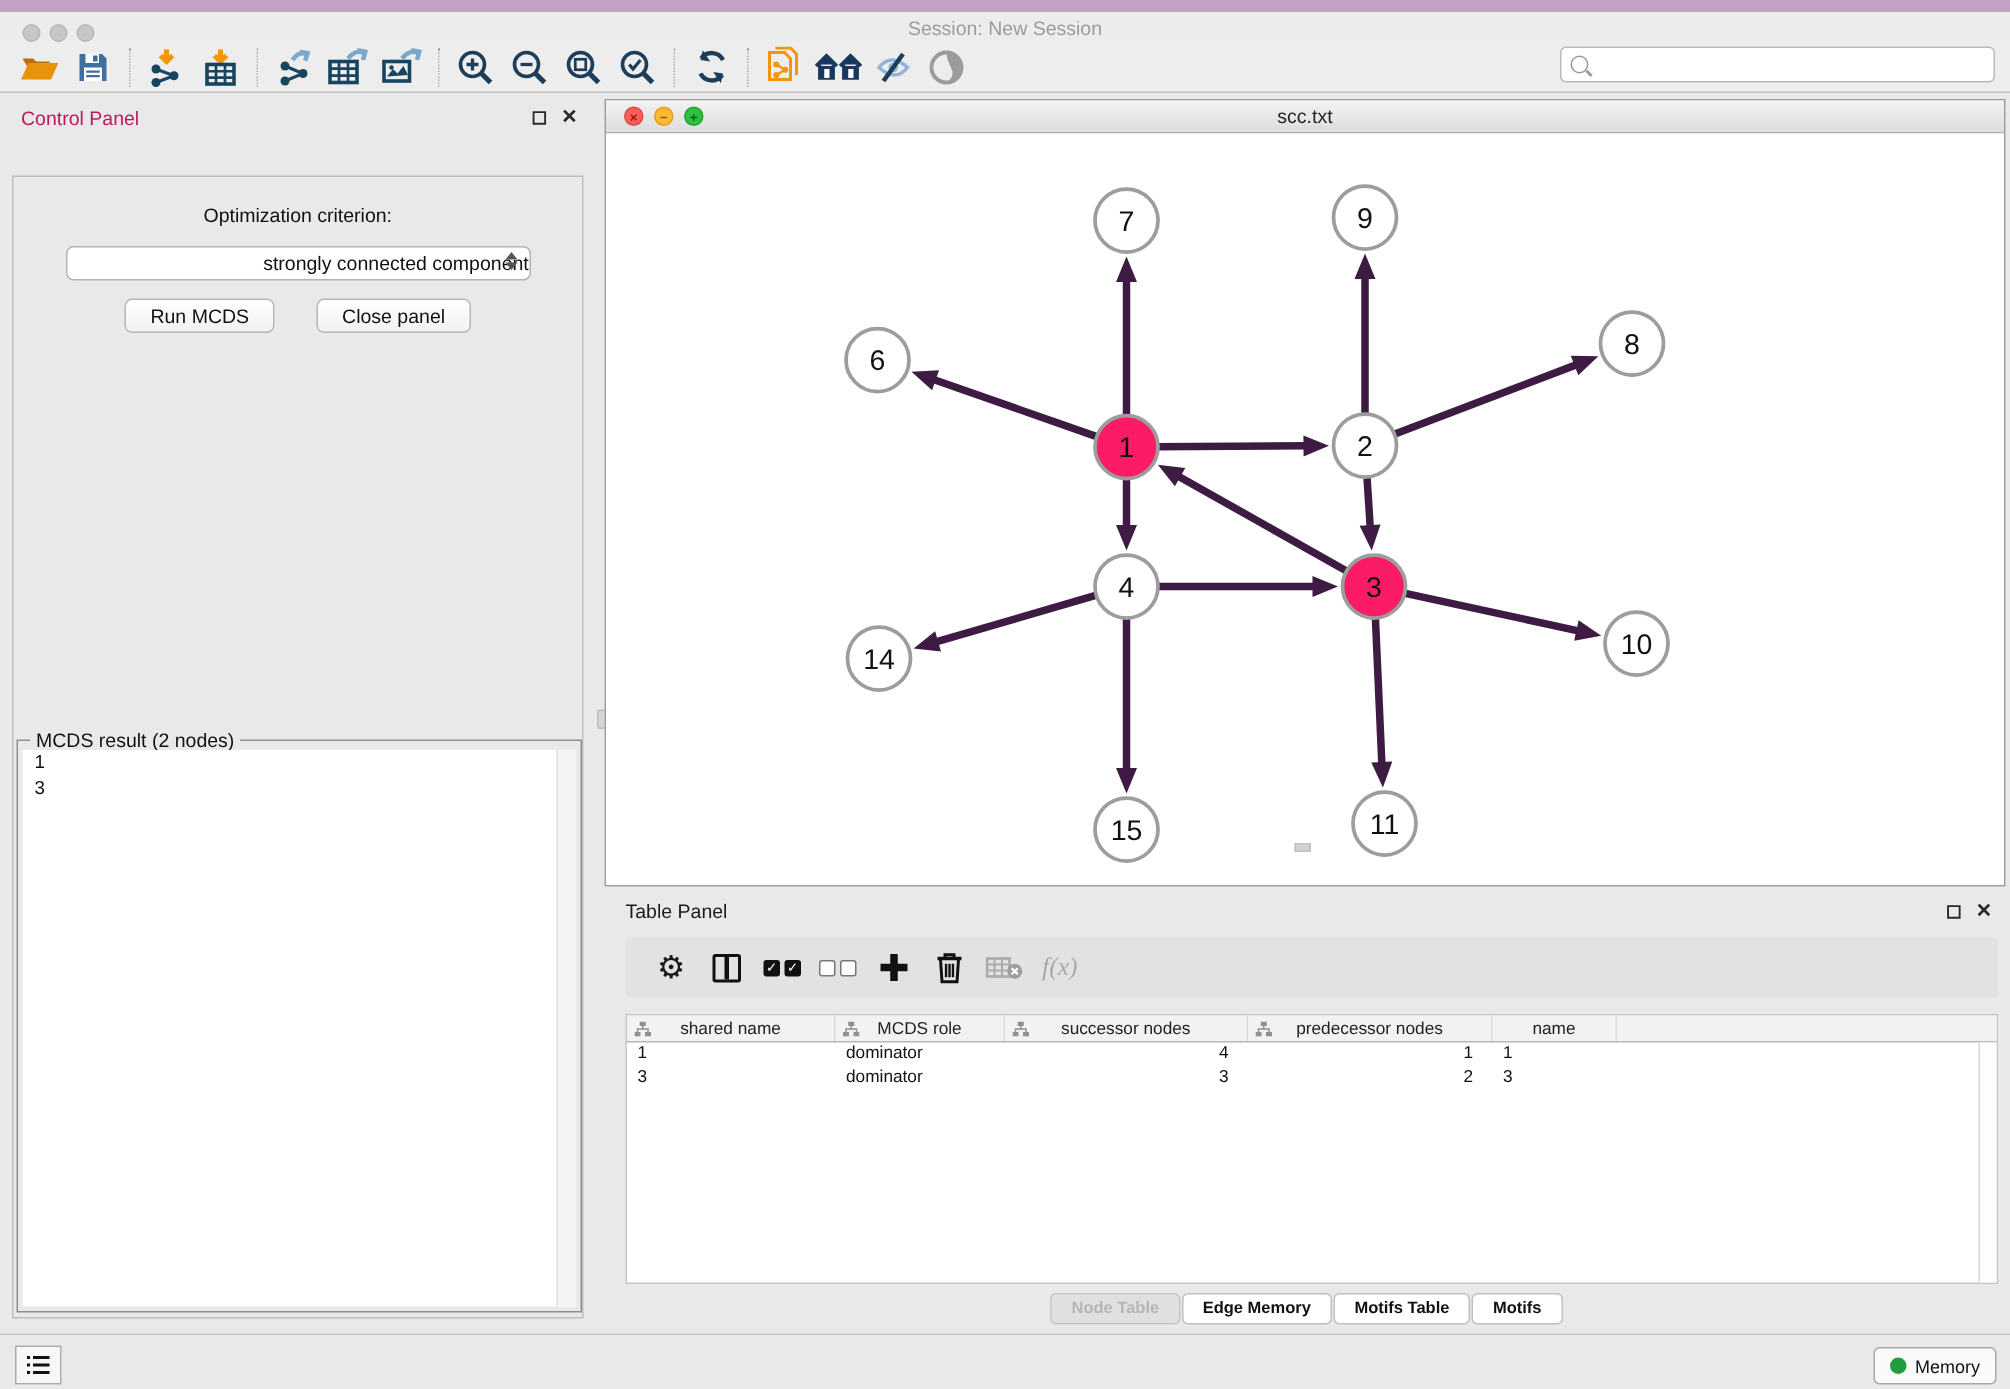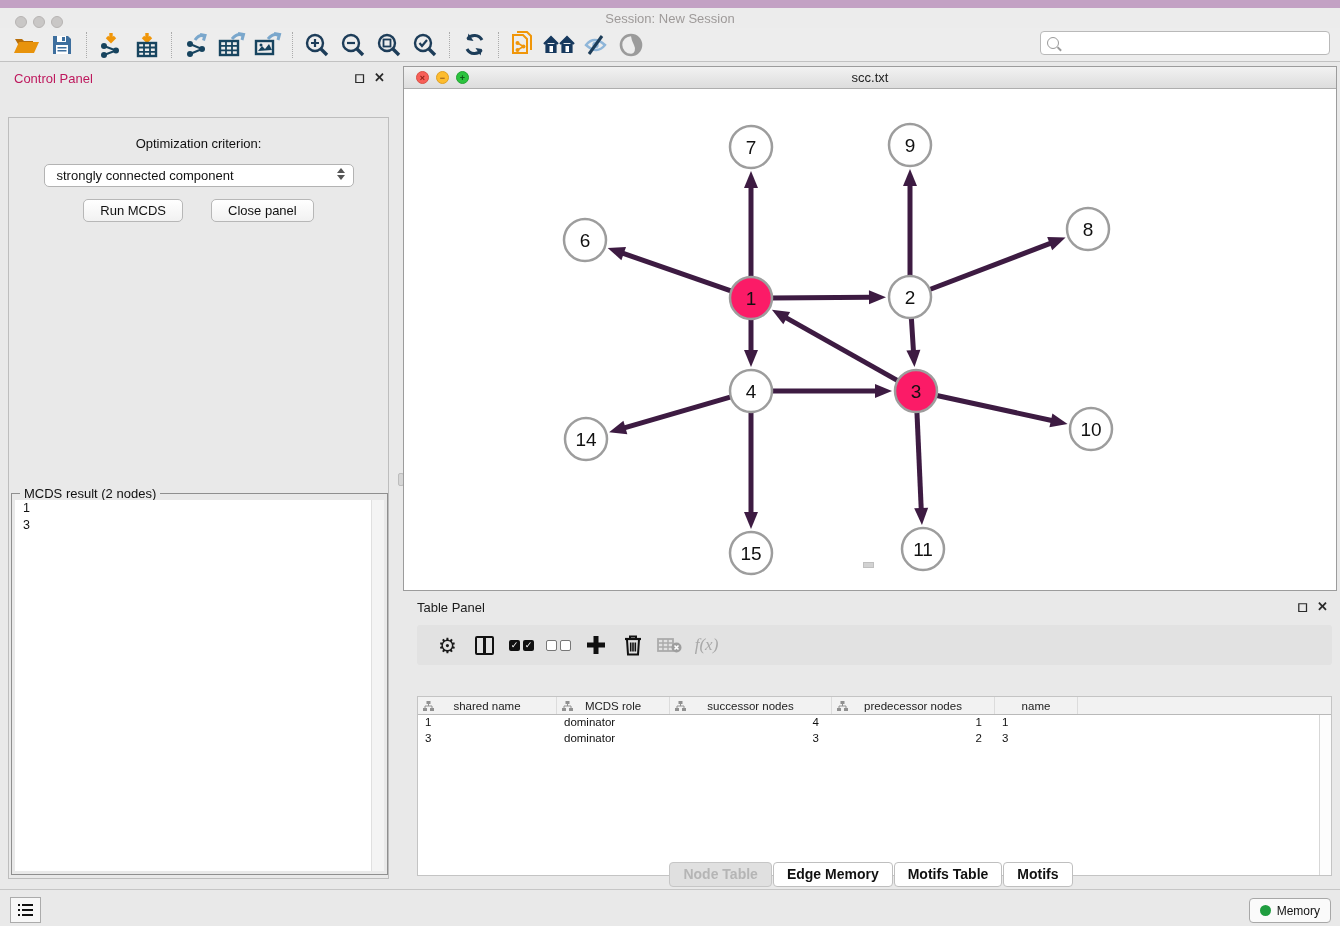--- a/index.html
+++ b/index.html
@@ -24,21 +24,21 @@
 
   
   .control-panel { position:absolute; left:0; top:62px; width:397px; height:826px; background:#e9e9e9; }
   .cp-header { position:absolute; left:14px; top:9px; font-size:13px; color:#be185d; }
   .panel-ctl { position:absolute; top:8px; font-size:13px; font-weight:bold; color:#2a2a2a; cursor:default; }
   .cp-tabs { position:absolute; left:0; top:35px; width:100%; display:flex; justify-content:center; z-index:2; }
   .cp-tab { border:1px solid #b9b9b9; border-bottom:none; background:#fff; color:#111; font-size:13px; padding:3px 14px 4px; border-radius:4px 4px 0 0; margin-right:1px; }
   .cp-tab.sel { background:#e2e2e2; color:#b3b3b3; }
   .cp-content { position:absolute; left:8px; top:55px; width:381px; height:762px; border:1px solid #bdbdbd; background:#e9e9e9; }
   .opt-label { margin-top:18px; text-align:center; font-size:13px; color:#111; }
-  .mac-select { position:relative; margin:13px auto 0; width:310px; height:23px; background:#fff; border:1px solid #b3b3b3; border-radius:5px; font-size:13px; color:#111; display:flex; align-items:center; padding-left:12px; }
+  .mac-select { position:relative; margin:13px auto 0; width:310px; height:23px; background:#fff; border:1px solid #b3b3b3; border-radius:5px; font-size:13px; color:#111; display:flex; align-items:center; padding-left:12px;justify-content:flex-end; }
   .stepper { position:absolute; right:8px; top:3px; display:flex; flex-direction:column; line-height:0; }
   .stepper span { width:0; height:0; border-left:4px solid transparent; border-right:4px solid transparent; }
   .stepper .up { border-bottom:5px solid #555; margin-bottom:2px; }
   .stepper .dn { border-top:5px solid #555; }
   .cp-buttons { display:flex; justify-content:center; gap:28px; margin-top:12px; }
   .mac-btn { height:23px; padding:0 16px; background:linear-gradient(#ffffff,#f1f1f1); border:1px solid #b7b7b7; border-radius:5px; font-size:13px; color:#111; font-family:"Liberation Sans",sans-serif; }
   .groupbox { position:absolute; left:2px; top:375px; width:377px; height:382px; border:1px solid #8f8f8f; background:#e9e9e9; }
   .groupbox-label { position:absolute; left:8px; top:-8px; background:#e9e9e9; padding:0 4px; font-size:13px; color:#111; }
   .result-list { position:absolute; left:3px; top:6px; right:3px; bottom:3px; background:#fff; overflow:hidden; }
   .result-scroll { position:absolute; right:0; top:0; bottom:0; width:13px; background:#f4f4f4; border-left:1px solid #e0e0e0; }
@@ -63,30 +63,30 @@
   .tp-header { position:absolute; left:14px; top:4px; font-size:13px; color:#1c1c1c; }
   .tp-toolbar { position:absolute; left:14px; top:29px; width:915px; height:40px; background:#e2e2e2; border-radius:3px; display:flex; align-items:center; padding-left:12px; gap:0; }
   .tp-btn { width:37px; height:32px; display:flex; align-items:center; justify-content:center; }
   .gear-glyph { font-size:21px; color:#1a1a1a; line-height:1; }
   .col-icon { width:19px; height:19px; border:2.5px solid #111; border-radius:2px; position:relative; }
   .col-icon::after { content:""; position:absolute; left:6px; top:0; bottom:0; width:2.5px; background:#111; }
   .chk { width:11px; height:11px; border-radius:2px; display:inline-flex; align-items:center; justify-content:center; margin:0 1.5px; }
   .chk.on { background:#111; color:#fff; font-size:9px; }
   .chk.off { background:#fff; border:1.5px solid #777; }
   .fx { font-family:"Liberation Serif",serif; font-style:italic; font-size:17px; color:#a8a8a8; }
-  .tbl { position:absolute; left:14px; top:80px; width:915px; height:180px; background:#fff; border:1px solid #c4c4c4;margin-top:20px; }
+  .tbl { position:absolute; left:14px; top:80px; width:915px; height:180px; background:#fff; border:1px solid #c4c4c4; }
   .tbl-header { display:flex; height:18px; background:#f2f2f2; border-bottom:1px solid #b9b9b9; }
   .tbl-th { position:relative; font-size:11.5px; color:#222; display:flex; align-items:center; justify-content:center; border-right:1px solid #dcdcdc; height:100%; }
   .tbl-th .th-ic { position:absolute; left:5px; top:4px; }
   .tbl-row { display:flex; height:16px; }
   .tbl-td { font-size:11.5px; color:#111; padding:1px 0 0 7px; overflow:hidden; white-space:nowrap; }
   .tbl-td.num { text-align:right; padding-right:13px; padding-left:0; }
   .tbl-scroll { position:absolute; right:0; top:18px; bottom:0; width:12px; background:#fdfdfd; border-left:1px solid #d7d7d7; }
   .tp-tabs { position:absolute; left:0; top:266px; width:100%; display:flex; justify-content:center; }
-  .tp-tab { border:1px solid #bfbfbf; background:#fff; color:#111; font-size:14px; font-weight:bold; padding:3px 13px 4px; margin-right:1px; border-radius:4px; }
+  .tp-tab { border:1px solid #bfbfbf; background:#fff; color:#111; font-size:11px; font-weight:bold; padding:3px 13px 4px; margin-right:1px; border-radius:4px; }
   .tp-tab.sel { background:#e0e0e0; color:#b5b5b5; border-color:#c6c6c6; }
 
   
   .statusbar { position:absolute; left:0; top:889px; width:1340px; height:37px; background:#e9e9e9; border-top:1px solid #c6c6c6; }
   .list-btn { position:absolute; left:10px; top:7px; width:31px; height:26px; background:#f7f7f7; border:1px solid #ababab; display:flex; align-items:center; justify-content:center; }
   .list-ic { display:flex; flex-direction:column; gap:2.5px; }
   .list-ic div { display:flex; align-items:center; gap:2px; }
   .list-ic i { width:2.5px; height:2.5px; background:#111; display:block; }
   .list-ic b { width:11px; height:2.5px; background:#111; display:block; }
   .mem-btn { position:absolute; right:9px; top:8px; height:25px; background:#fafafa; border:1px solid #a8a8a8; border-radius:4px; display:flex; align-items:center; padding:0 10px; gap:6px; font-size:12px; color:#111; }

